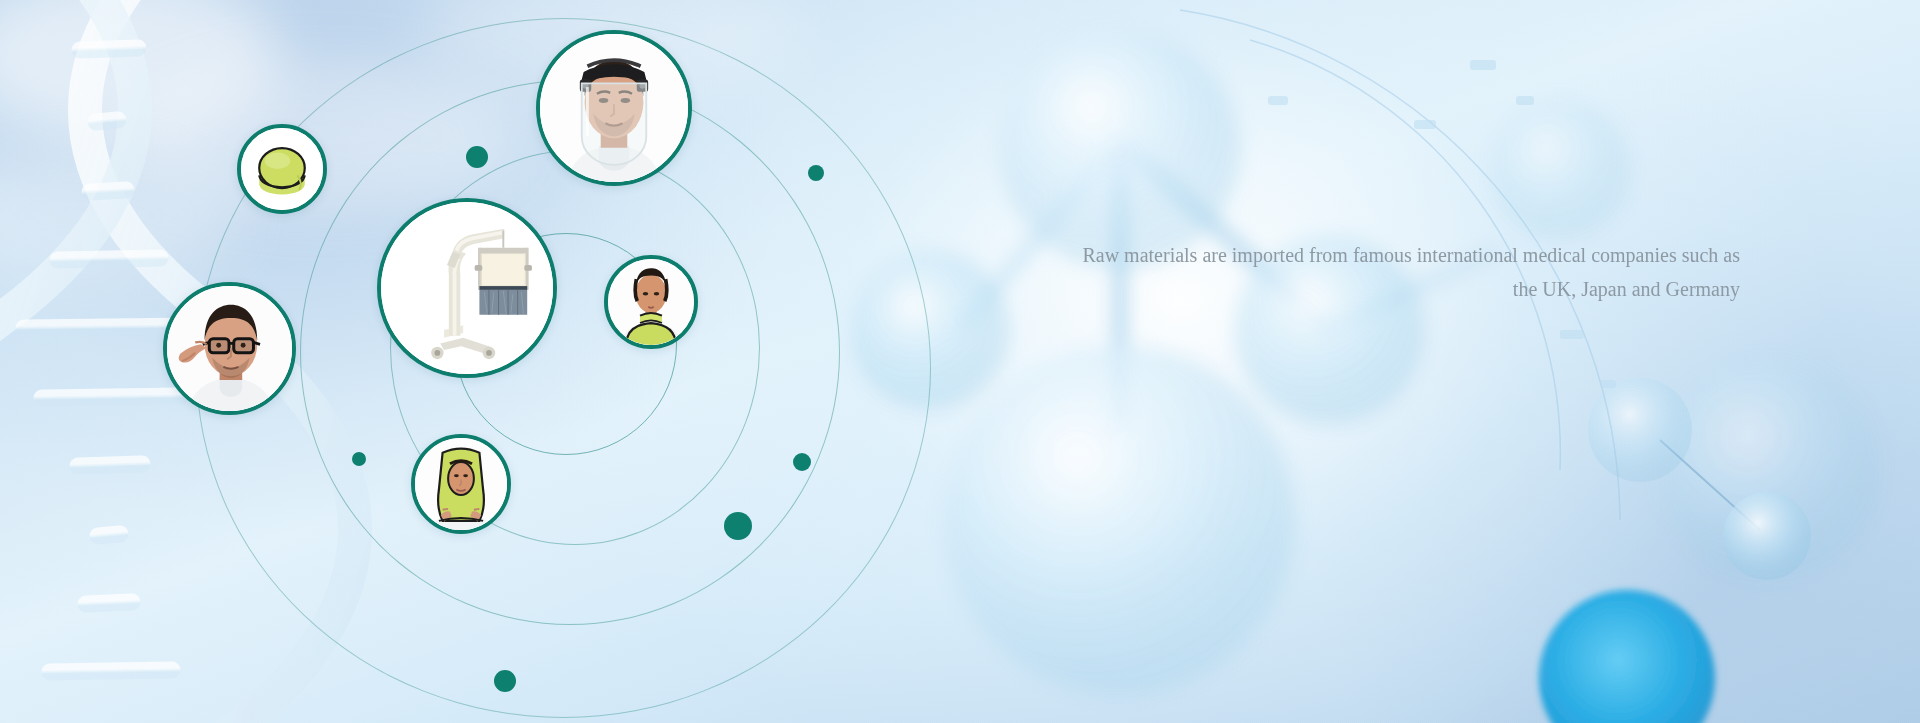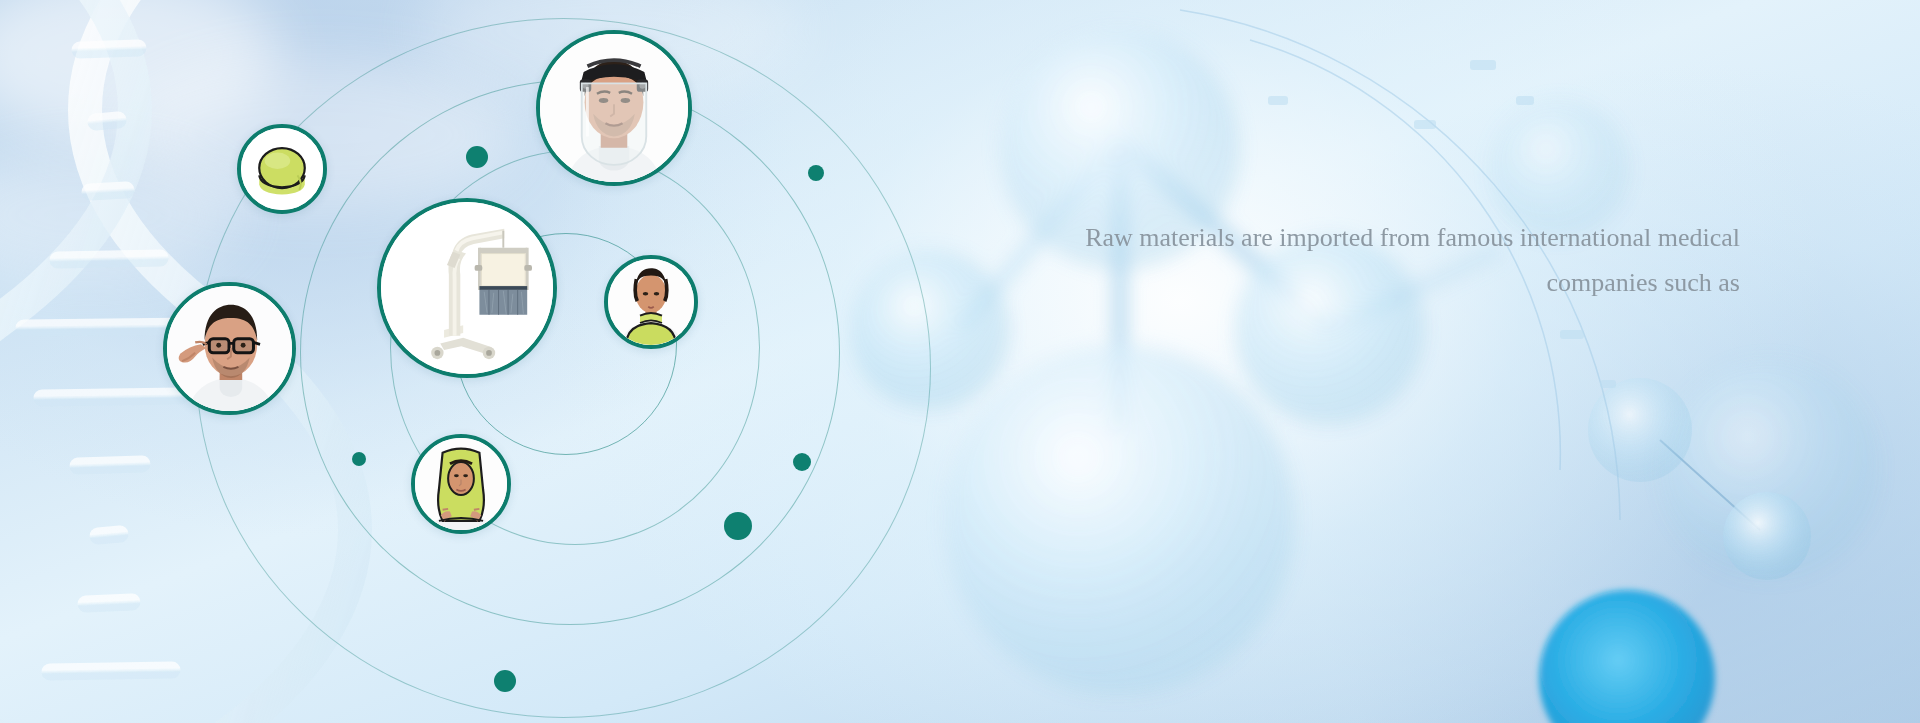--- a/index.html
+++ b/index.html
@@ -47,21 +47,21 @@
 
   
   .copy{
     position:absolute; right:180px; top:200px; width:760px; text-align:right;
   }
   .h-line1, .h-line2{
     color:#16181a; font-size:39px; line-height:1.34; letter-spacing:.5px; font-weight:400;
     font-family:"Liberation Sans", sans-serif;
   }
   .sub{
-    margin-top:16px; color:#8d99a3; font-size:26px; line-height:1.72;
+    margin-top:38px; color:#8d99a3; font-size:20px; line-height:1.72;
     font-family:"Liberation Serif", serif;
   }
   .sub .l2{ display:block; }
 </style>
 </head>
 <body>
 
 <div class="banner">
 
   <div class="bg-layer">
@@ -338,16 +338,17 @@
       <path d="M28,84 q5,-6 10,-4 l2,5 q-5,2 -8,6 Z" fill="#d49a7d"></path>
       <path d="M72,84 q-5,-6 -10,-4 l-2,5 q5,2 8,6 Z" fill="#d49a7d"></path>
       <path d="M30,78 l6,-1 M64,78 l6,-1" stroke="#c08568" stroke-width="2"></path>
       <path d="M26,90 q24,-6 48,0" fill="none" stroke="#1d1d1d" stroke-width="2"></path>
     </svg>
   </div>
 
   <div class="copy">
     <div class="sub">
       <span>Raw materials are imported from famous international medical companies such as</span>
+      <span class="l2">the UK, Japan and Germany</span>
     </div>
   </div>
 
 </div>
 
 </body></html>

